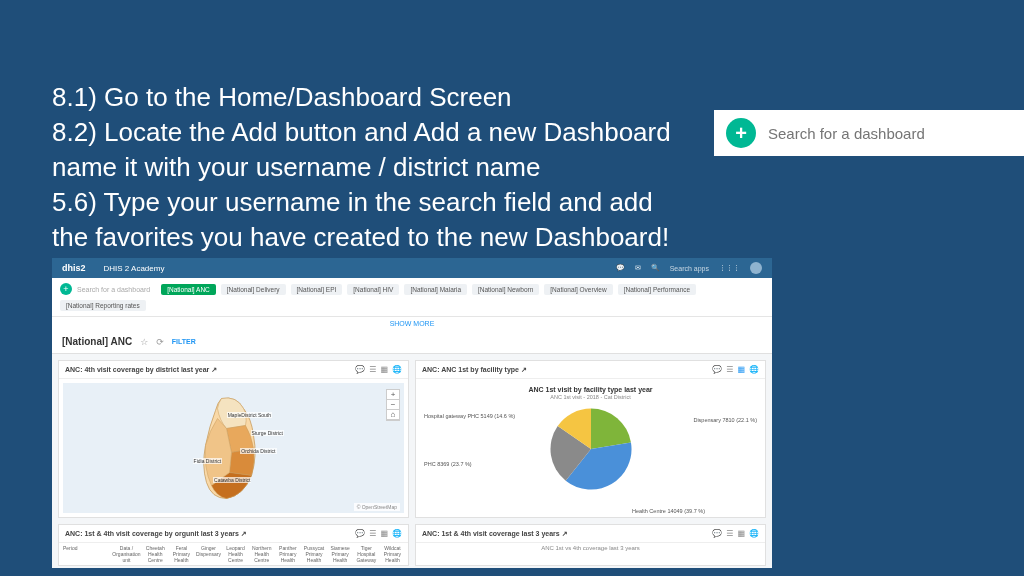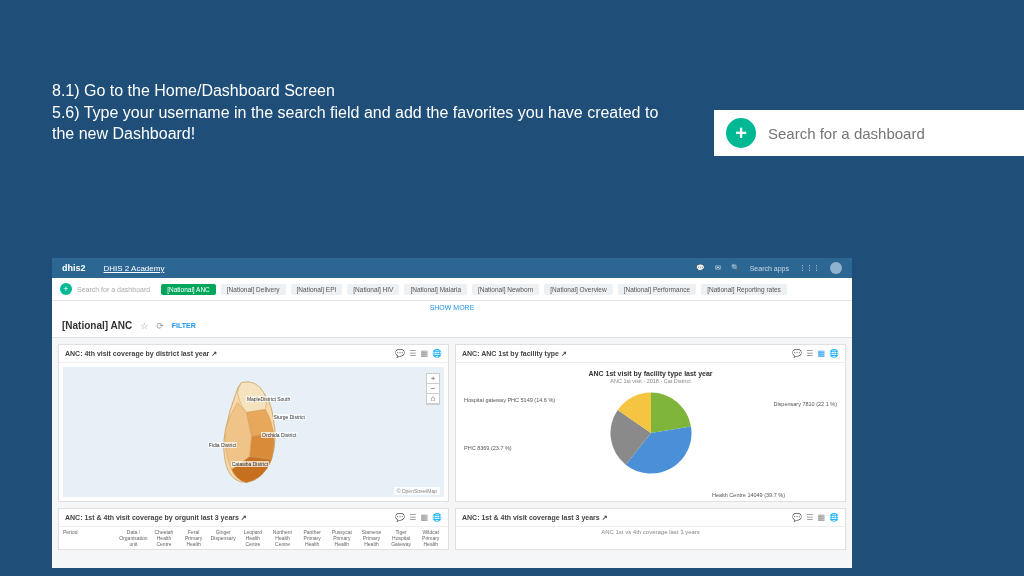--- a/index.html
+++ b/index.html
@@ -1,24 +1,24 @@
 <!DOCTYPE html>
 <html><head>
 <meta charset="utf-8">
 <style>
   * { box-sizing: border-box; margin: 0; padding: 0; }
   body { width: 1024px; height: 576px; background: #1f4e79; font-family: Arial, sans-serif; position: relative; overflow: hidden; }
-  .instructions { position: absolute; left: 52px; top: 80px; color: #fff; font-size: 16px; line-height: 1.35; width: 620px; }
+  .instructions { position: absolute; left: 52px; top: 80px; color: #fff; font-size: 26px; line-height: 1.35; width: 620px; }
   .top-search { position: absolute; right: 0; top: 110px; background: #fff; padding: 8px 12px; display: flex; align-items: center; gap: 12px; width: 310px; }
   .add-btn { width: 30px; height: 30px; border-radius: 50%; background: #00b894; color: #fff; display: flex; align-items: center; justify-content: center; font-size: 20px; font-weight: bold; cursor: pointer; }
   .top-search input { border: none; font-size: 15px; color: #888; outline: none; flex: 1; }
-  .dashboard { position: absolute; left: 52px; top: 258px; width: 800px; height: 310px; background: #f4f6f8; font-size: 7px; color: #333; overflow: hidden; }
+  .dashboard { position: absolute; left: 52px; top: 258px; width: 720px; height: 310px; background: #f4f6f8; font-size: 7px; color: #333; overflow: hidden; }
   .topbar { background: #2c6693; color: #fff; display: flex; align-items: center; padding: 4px 10px; height: 20px; }
   .logo { font-weight: bold; font-size: 9px; margin-right: 18px; }
-  .academy { font-size: 8px; text-decoration: underline; }
+  .academy { font-size: 8px; }
   .topright { margin-left: auto; display: flex; align-items: center; gap: 10px; opacity: 0.9; }
   .search-apps { font-size: 7px; opacity: 0.8; }
   .avatar { width: 12px; height: 12px; border-radius: 50%; background: #9abcd6; }
   .chipbar { background: #fff; padding: 5px 8px; display: flex; align-items: center; gap: 5px; border-bottom: 1px solid #e5e5e5; flex-wrap: wrap; }
   .mini-add { width: 12px; height: 12px; border-radius: 50%; background: #00b894; color: #fff; display: flex; align-items: center; justify-content: center; font-size: 9px; }
   .mini-search { color: #aaa; font-size: 7px; margin-right: 6px; }
   .chip { background: #eef1f4; padding: 2px 6px; border-radius: 2px; font-size: 6.5px; color: #555; }
   .chip.active { background: #00a65a; color: #fff; }
   .showmore { text-align: center; color: #2196f3; font-size: 7px; padding: 3px; background: #fff; }
   .titlerow { background: #fff; padding: 6px 10px; display: flex; align-items: center; gap: 8px; border-bottom: 1px solid #e0e0e0; }
@@ -47,20 +47,21 @@
   .table-head { display: flex; font-size: 5px; color: #666; padding: 2px 4px; gap: 3px; }
   .table-head div { flex: 1; text-align: center; }
   .table-head div:first-child { flex: 2; text-align: left; }
   .vs-title { text-align: center; font-size: 6px; color: #888; padding: 2px; }
 </style>
 </head>
 <body>
 
 <div class="instructions">
   <div>8.1) Go to the Home/Dashboard Screen</div>
+  <div>8.2) Locate the Add button and Add a new Dashboard name it with your username / district name</div>
   <div>5.6) Type your username in the search field and add the favorites you have created to the new Dashboard!</div>
 </div>
 
 <div class="top-search">
   <div class="add-btn">+</div>
   <input placeholder="Search for a dashboard" style="">
 </div>
 
 <div class="dashboard">
   <div class="topbar">

